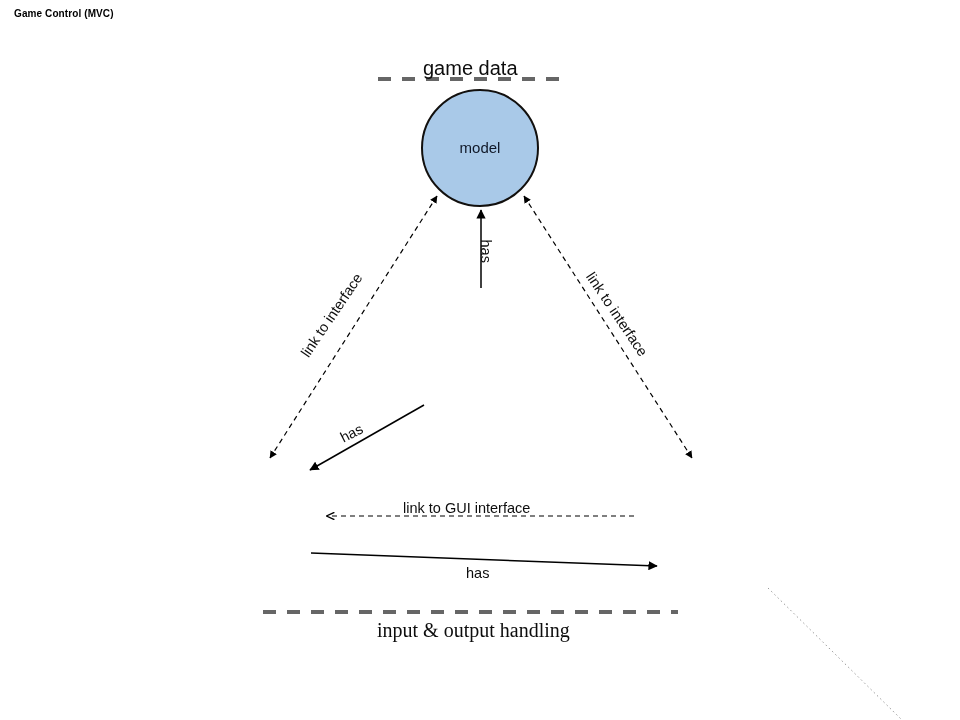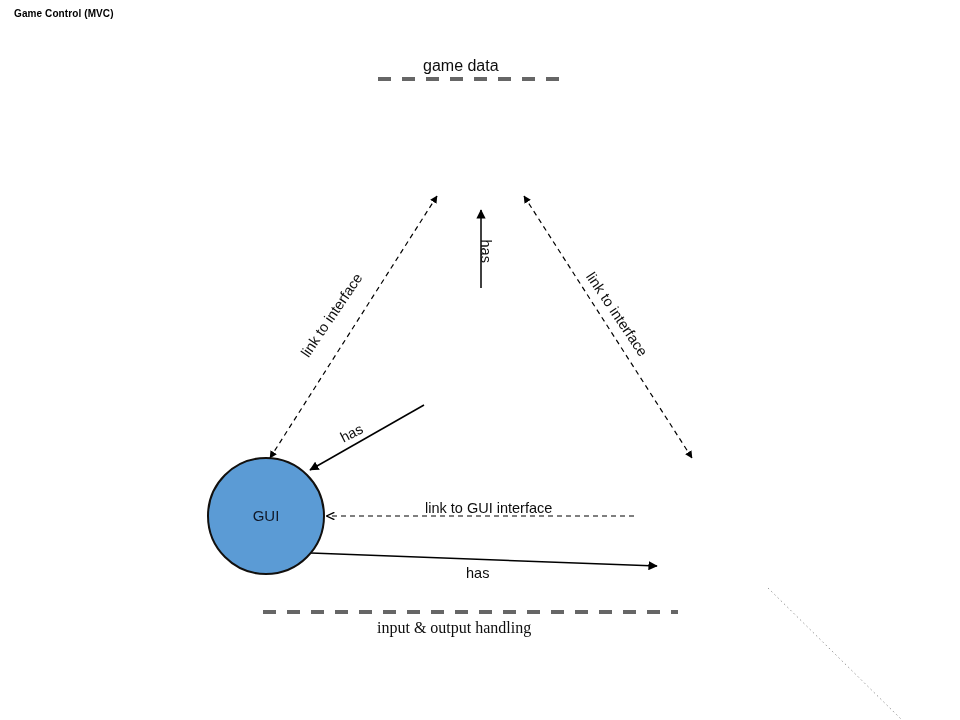--- a/index.html
+++ b/index.html
@@ -57,21 +57,21 @@
     position: absolute;
     font-size: 14.5px;
     color: #0d0d0d;
     white-space: nowrap;
     background: transparent;
     transform-origin: 50% 50%;
     line-height: 1;
   }
   .zone-label {
     position: absolute;
-    font-size: 16px;
+    font-size: 20px;
     color: #0d0d0d;
     white-space: nowrap;
     line-height: 1;
   }
 </style>
 </head>
 <body>
 
 <div id="canvas">
 
@@ -99,36 +99,36 @@
 
     <line x1="481" y1="288" x2="481" y2="210" stroke="#000000" stroke-width="1.5" marker-end="url(#arrow-solid)"></line>
 
     <line x1="424" y1="405" x2="310" y2="470" stroke="#000000" stroke-width="1.5" marker-end="url(#arrow-solid)"></line>
 
     <line x1="311" y1="553" x2="657" y2="566" stroke="#000000" stroke-width="1.5" marker-end="url(#arrow-solid)"></line>
 
     <line x1="768" y1="588" x2="901" y2="719" stroke="#9a9a9a" stroke-width="1" stroke-dasharray="1.5 3"></line>
   </svg>
 
+  <div class="node" style="left:421px; top:89px; width:118px; height:118px; background:#a9c9e8;">
+    <span class="node-label">model</span>
+  </div>
 
 
-  <div class="node" style="left:207px; top:457px; width:118px; height:118px; background:#5b9bd5;">
-    <span class="node-label">GUI</span>
-  </div>
 
 
   <div class="zone-label" style="left:423px; top:58px;">game data</div>
 
   <div class="zone-label" style="left:377px; top:620px;font-family:Liberation Serif, serif;">input &amp; output handling</div>
 
   <div class="edge-label" style="left:474px; top:244px; transform: rotate(90deg);">has</div>
 
   <div class="edge-label" style="left:340px; top:426px; transform: rotate(-27deg);">has</div>
 
   <div class="edge-label" style="left:466px; top:566px;">has</div>
 
   <div class="edge-label" style="left:283px; top:308px; transform: rotate(-56deg);">link to interface</div>
 
   <div class="edge-label" style="left:568px; top:307px; transform: rotate(56deg);">link to interface</div>
 
-  <div class="edge-label" style="left:425px; top:501px;">link to GUI interface</div>
+  <div class="edge-label" style="left:403px; top:501px;">link to GUI interface</div>
 
 </div>
 
 </body></html>

